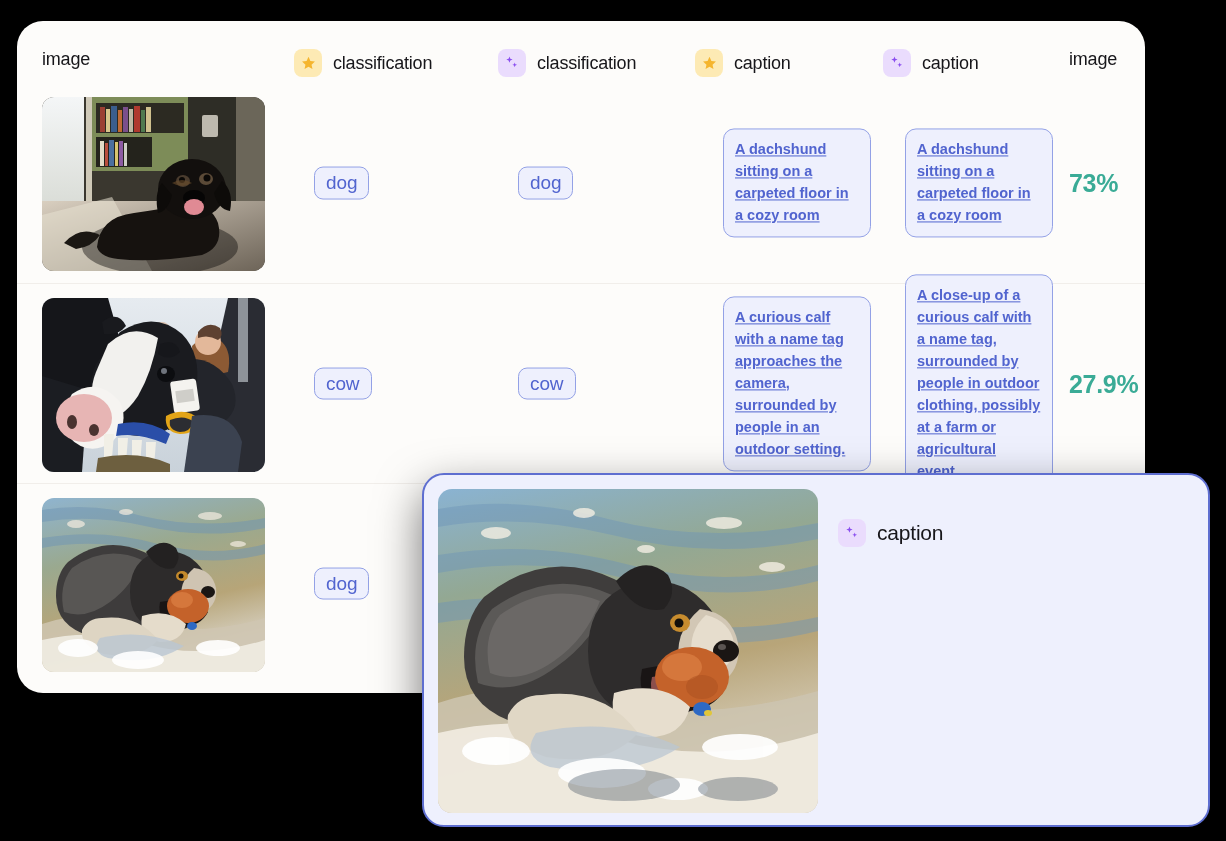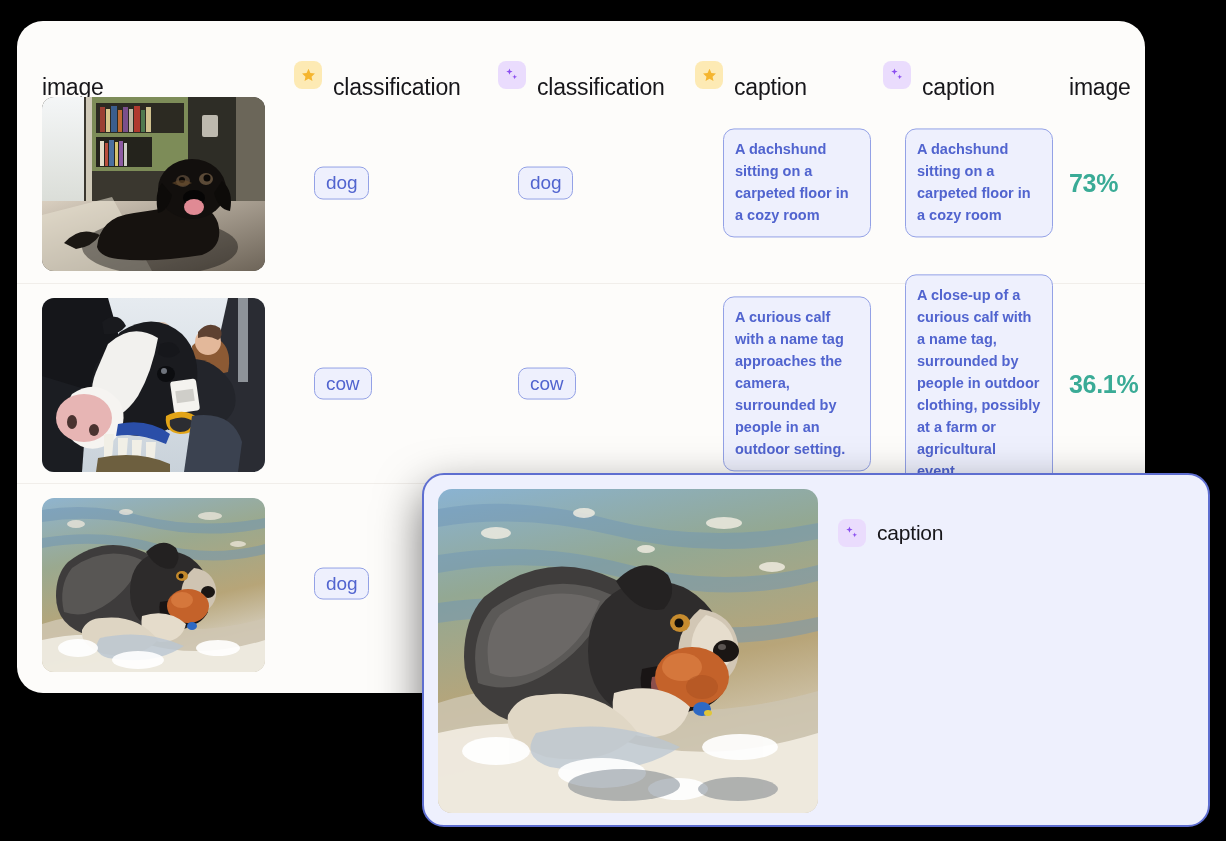--- a/index.html
+++ b/index.html
@@ -34,24 +34,23 @@
   }
   .col-head {
     position: absolute;
     top: 28px;
     display: flex;
     align-items: center;
     gap: 11px;
     white-space: nowrap;
   }
   .col-head .label {
-    font-size: 23px;
+    font-size: 18px;
     color: #17161a;
     letter-spacing: -0.2px;
-    margin-top: 25px;
   }
 
   .icon-badge {
     width: 28px; height: 28px;
     border-radius: 8px;
     display: flex;
     align-items: center;
     justify-content: center;
     flex: 0 0 auto;
   }
@@ -108,20 +107,21 @@
   .caption-box {
     background: #eef0fd;
     border: 1.5px solid #93a1e6;
     border-radius: 11px;
     color: #5164cf;
     font-size: 14.5px;
     font-weight: 700;
     line-height: 1.52;
     padding: 9px 11px 10px;
     width: 148px;
+    text-decoration: underline;
   }
   .cell-cap1 { left: 706px; top: 50%; transform: translateY(-50%); }
   .cell-cap2 { left: 888px; top: 50%; transform: translateY(-50%); }
 
   .score {
     left: 1052px;
     top: 50%;
     transform: translateY(-50%);
     color: #3aab96;
     font-size: 25px;
@@ -356,21 +356,21 @@
       </div>
       <div class="cell cell-tag2">
         <span class="tag">cow</span>
       </div>
       <div class="cell cell-cap1">
         <div class="caption-box">A curious calf with a name tag approaches the camera, surrounded by people in an outdoor setting.</div>
       </div>
       <div class="cell cell-cap2">
         <div class="caption-box">A close-up of a curious calf with a name tag, surrounded by people in outdoor clothing, possibly at a farm or agricultural event.</div>
       </div>
-      <div class="cell score">36.1%</div>
+      <div class="cell score">27.9%</div>
     </div>
 
     <div class="row">
       <div class="cell thumb">
         <svg viewBox="0 0 223 174" preserveAspectRatio="none">
           <defs>
             <linearGradient id="r3w" x1="0" y1="0" x2="0.3" y2="1">
               <stop offset="0%" stop-color="#8fb4cf"></stop>
               <stop offset="38%" stop-color="#9aa98f"></stop>
               <stop offset="72%" stop-color="#b7a578"></stop>

